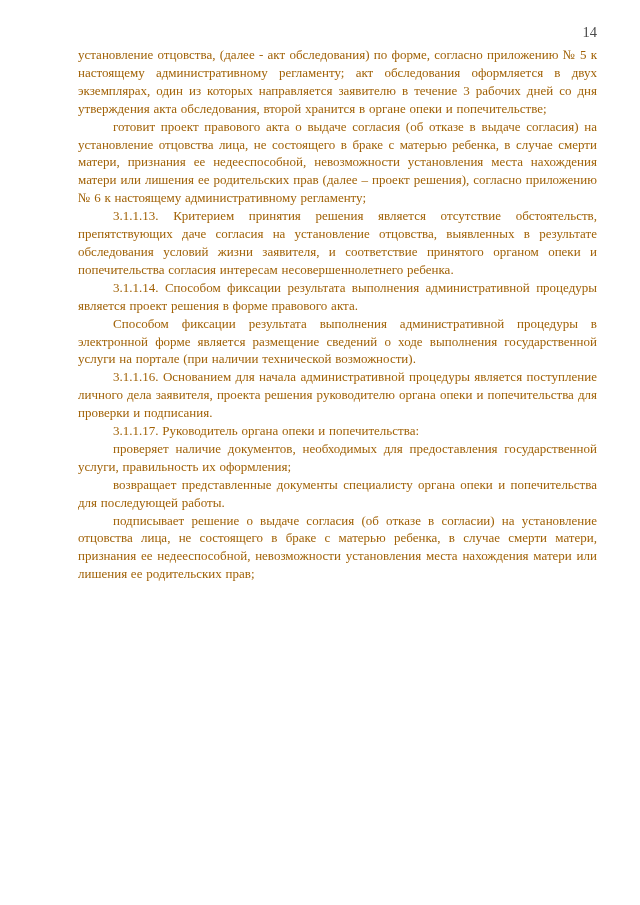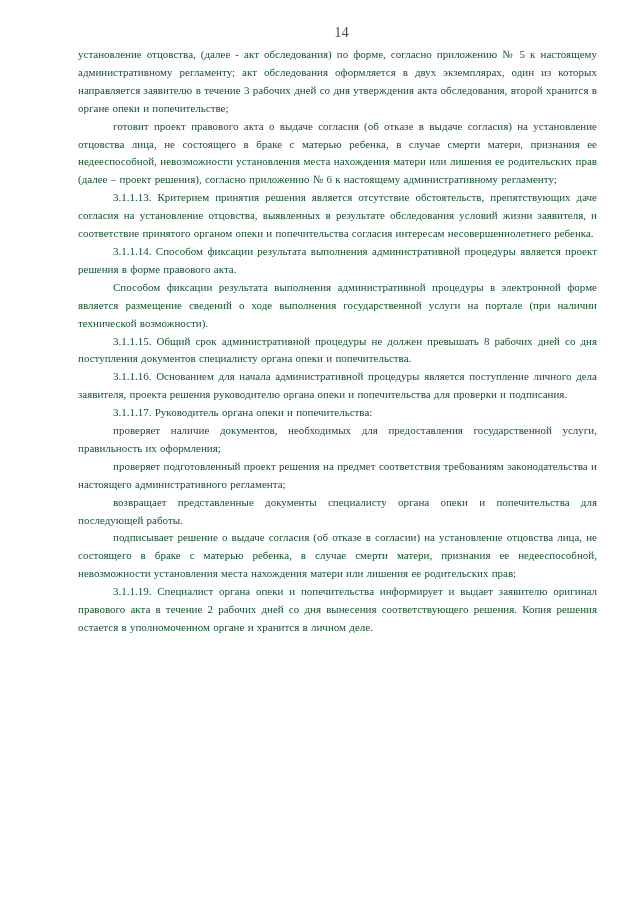--- a/index.html
+++ b/index.html
@@ -12,57 +12,54 @@
     width: 640px;
     height: 905px;
     background: #ffffff;
     overflow: hidden;
     box-sizing: border-box;
     padding: 24px 43px 0 78px;
     font-family: "Liberation Serif", "DejaVu Serif", serif;
     color: #2b2b2b;
   }
   .page-number {
-    text-align: center;
+    text-align: right;
     font-size: 14.5px;
     line-height: 16px;
     color: #4a4a4a;
     margin-bottom: 6px;
     
     margin-left: 8px;
   }
   .body-text {
     width: 519px;
   }
   .para {
     margin: 0;
-    font-size: 11px;
+    font-size: 13px;
     line-height: 17.9px;
     text-align: justify;
     text-justify: inter-word;
     word-spacing: 0.5px;
-    color: #14532d;
+    color: #a16207;
   }
   .para.indent {
     text-indent: 35px;
   }
 </style>
 </head>
 <body>
 
 <div class="page">
   <div class="page-number">14</div>
   <div class="body-text" id="paragraphs">
       <p class="para">установление отцовства, (далее - акт обследования) по форме, согласно приложению № 5 к настоящему административному регламенту; акт обследования оформляется в двух экземплярах, один из которых направляется заявителю в течение 3 рабочих дней со дня утверждения акта обследования, второй хранится в органе опеки и попечительстве;</p>
       <p class="para indent">готовит проект правового акта о выдаче согласия (об отказе в выдаче согласия) на установление отцовства лица, не состоящего в браке с матерью ребенка, в случае смерти матери, признания ее недееспособной, невозможности установления места нахождения матери или лишения ее родительских прав (далее – проект решения), согласно приложению № 6 к настоящему административному регламенту;</p>
       <p class="para indent">3.1.1.13. Критерием принятия решения является  отсутствие обстоятельств, препятствующих даче согласия на установление отцовства, выявленных в результате обследования условий жизни заявителя, и соответствие принятого органом опеки и попечительства согласия интересам несовершеннолетнего ребенка.</p>
       <p class="para indent">3.1.1.14. Способом фиксации результата выполнения административной процедуры является проект решения в форме правового акта.</p>
       <p class="para indent">Способом фиксации результата выполнения административной процедуры в электронной форме является размещение сведений о ходе выполнения государственной услуги на портале (при наличии технической возможности).</p>
-      <p class="para indent">3.1.1.15. Общий срок административной процедуры не должен превышать 8 рабочих дней со дня поступления документов специалисту органа опеки и попечительства.</p>
       <p class="para indent">3.1.1.16. Основанием для начала административной процедуры является поступление личного дела заявителя, проекта решения руководителю органа опеки и попечительства для проверки и подписания.</p>
       <p class="para indent">3.1.1.17. Руководитель органа опеки и попечительства:</p>
       <p class="para indent">проверяет наличие документов, необходимых для предоставления государственной услуги, правильность их оформления;</p>
-      <p class="para indent">проверяет подготовленный проект решения на предмет соответствия требованиям законодательства и настоящего административного регламента;</p>
       <p class="para indent">возвращает представленные документы специалисту органа опеки и попечительства для последующей работы.</p>
       <p class="para indent">подписывает решение о выдаче согласия (об отказе в согласии) на установление отцовства лица, не состоящего в браке с матерью ребенка, в случае смерти матери, признания ее недееспособной, невозможности установления места нахождения матери или лишения ее родительских прав;</p>
-      <p class="para indent">3.1.1.19. Специалист органа опеки и попечительства информирует и выдает заявителю оригинал правового акта в течение 2 рабочих дней со дня вынесения соответствующего решения. Копия решения остается в уполномоченном органе и хранится в личном деле.</p>
     </div>
 </div>
 
 </body></html>

